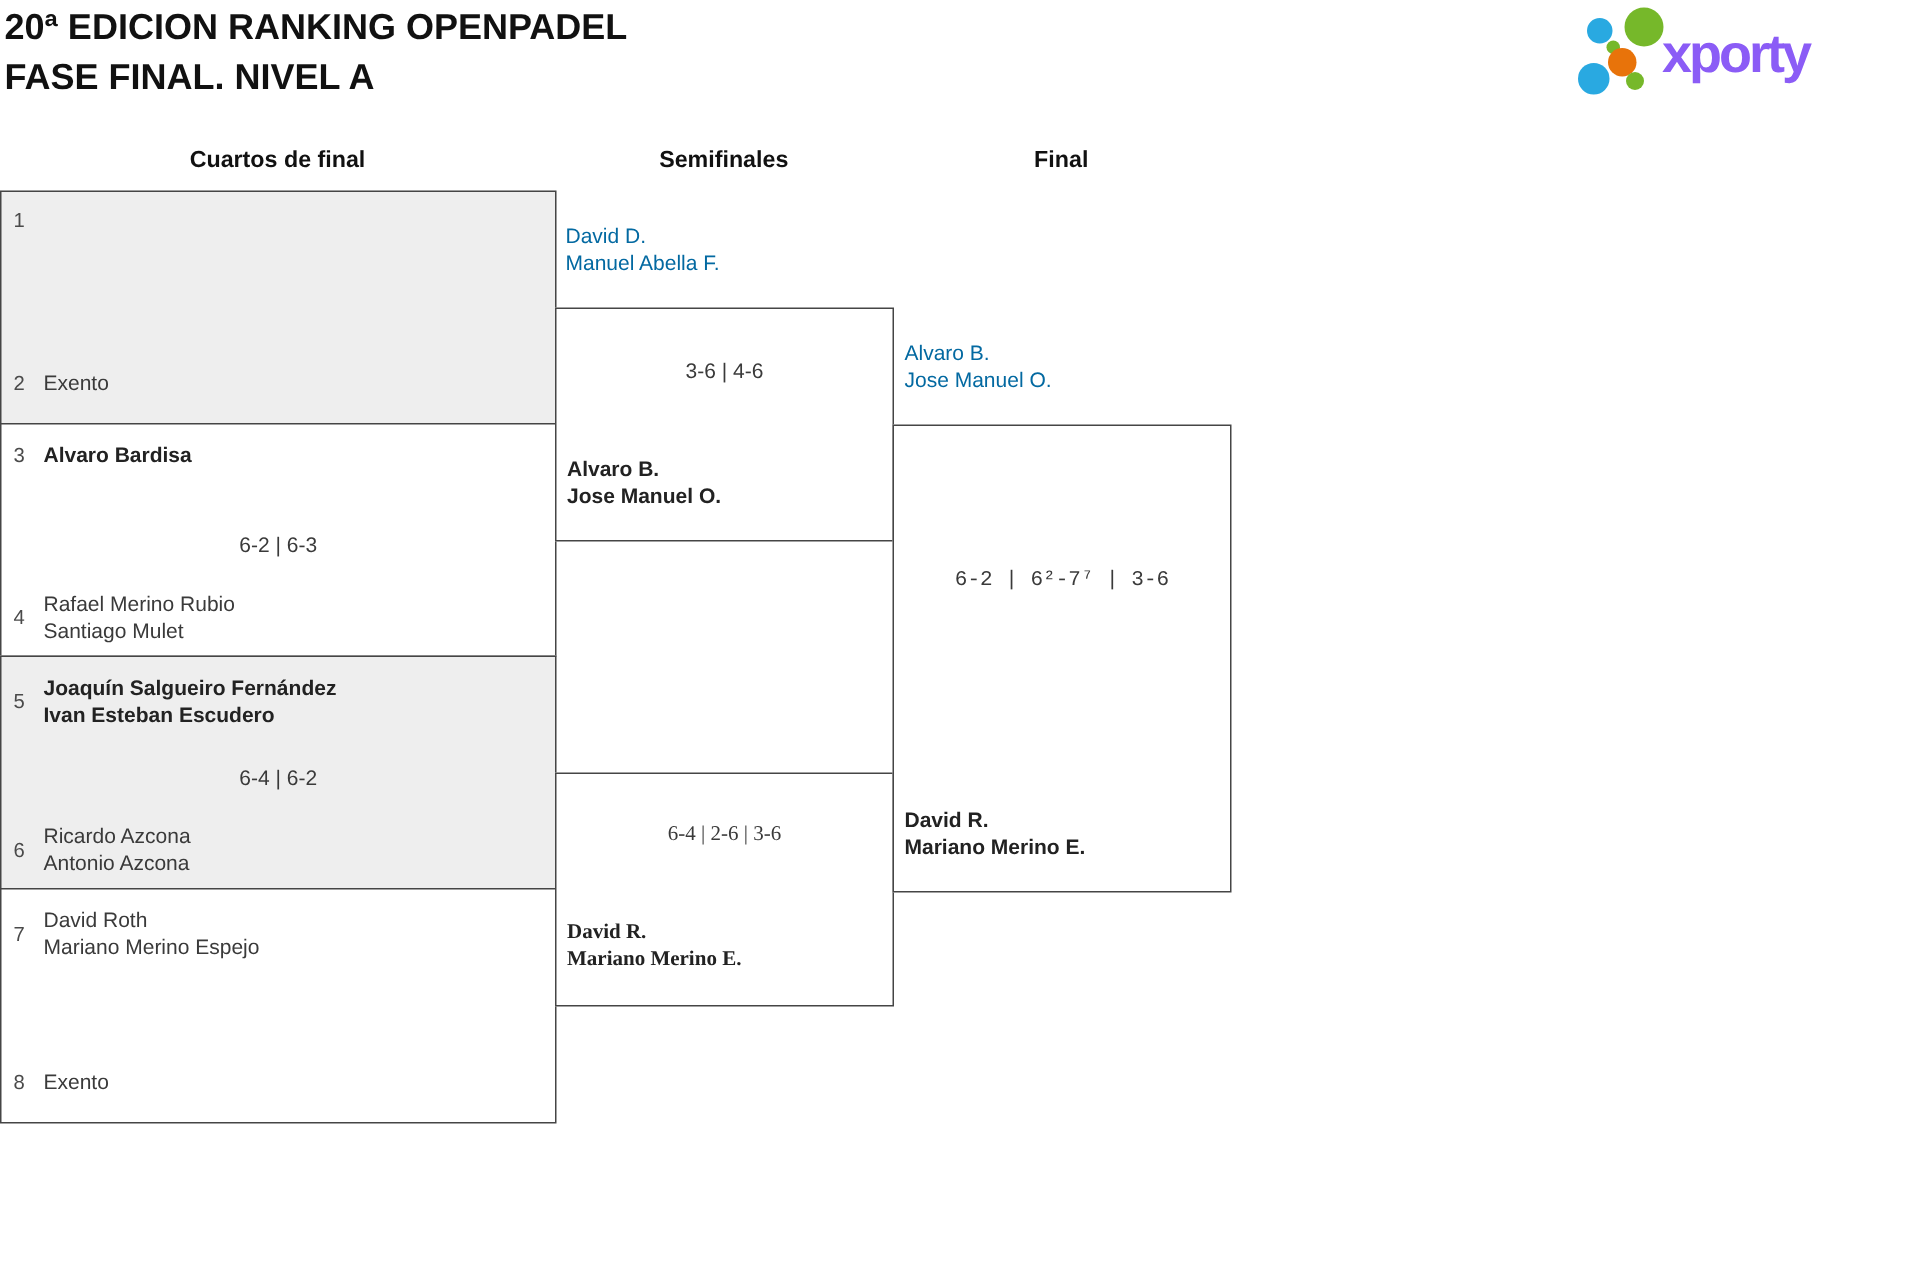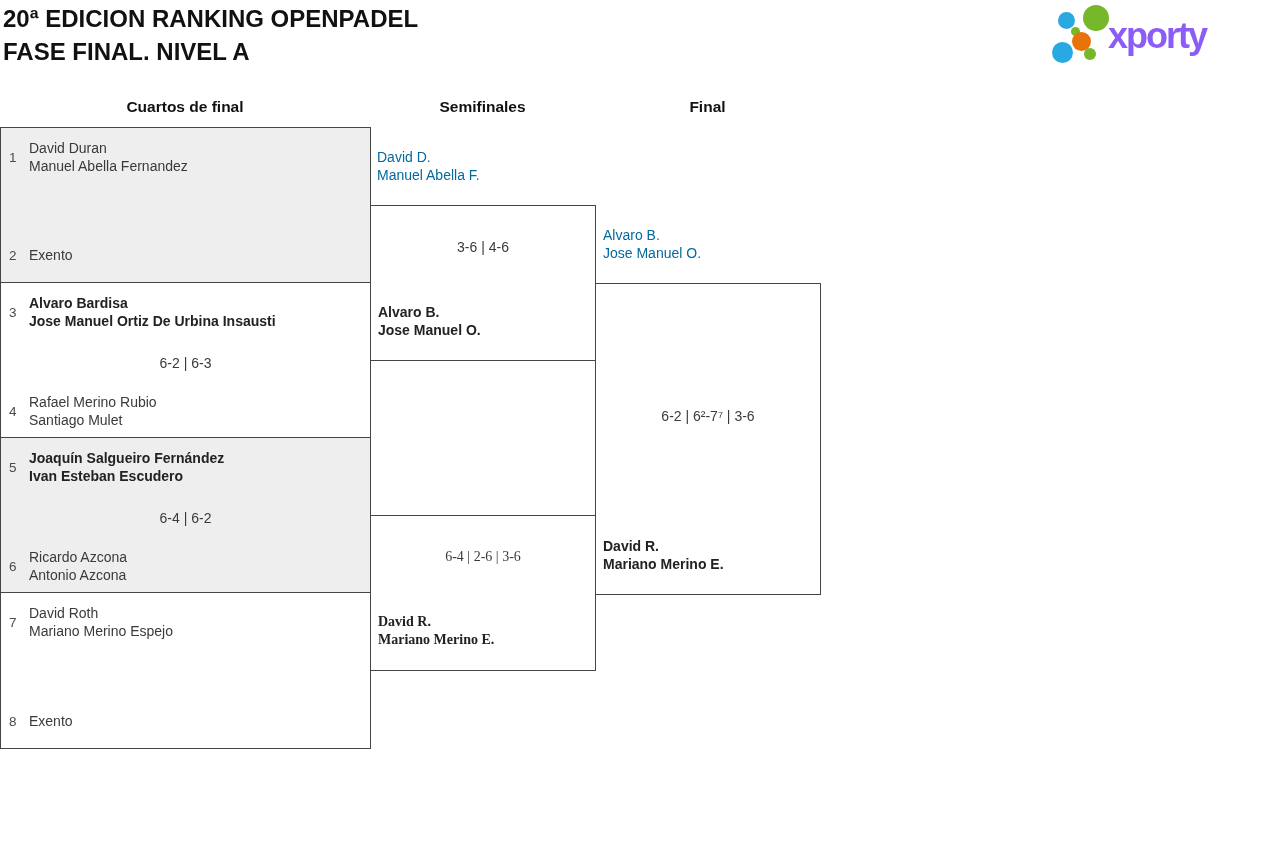--- a/index.html
+++ b/index.html
@@ -45,21 +45,21 @@
   .team-row.bottom{bottom:8px;}
   .team-row.bottom.single{bottom:18px;}
   .seed{min-width:14px;font-size:13.5px;color:#4a4a4a;}
   .names span{display:block;font-size:14px;line-height:18px;color:#3a3a3a;}
   .names span:empty{display:none;}
   .winner .names span{font-weight:700;color:#222;}
   
   .score{position:absolute;left:0;width:100%;text-align:center;font-size:14px;line-height:18px;color:#3a3a3a;}
   .qf .score{top:71px;}
   .sf .score{top:32px;}
-  .final-box .score{top:123px;}
+  .final-box .score{top:94px;font-family:Liberation Mono, monospace;}
   
   .feed-label{position:absolute;font-size:14px;line-height:18px;color:#0369a1;}
   .feed-label span{display:block;}
   .sf1-top{left:377px;top:148px;}
   .sf2-top{left:377px;top:460px;}
   .final-top{left:603px;top:226px;}
   .winner-label{position:absolute;left:7px;font-size:14px;line-height:18px;color:#3a3a3a;}
   .winner-label span{display:block;}
   .winner-label.winner span{font-weight:700;color:#222;}
   .sf .winner-label{bottom:21px;}
@@ -85,41 +85,36 @@
     <span class="logo-text">xporty</span>
   </div>
 
   <div class="round-header rh1">Cuartos de final</div>
   <div class="round-header rh2">Semifinales</div>
   <div class="round-header rh3">Final</div>
 
   <div class="box qf q1 shaded">
     <div class="team-row top">
       <span class="seed">1</span>
-      <span class="names">
-        <span>David Duran</span>
-        <span>Manuel Abella Fernandez</span>
-      </span>
     </div>
     <div class="score"></div>
     <div class="team-row bottom single">
       <span class="seed">2</span>
       <span class="names">
         <span>Exento</span>
 
       </span>
     </div>
   </div>
 
   <div class="box qf q2">
     <div class="team-row top winner">
       <span class="seed">3</span>
       <span class="names">
         <span>Alvaro Bardisa</span>
-        <span>Jose Manuel Ortiz De Urbina Insausti</span>
       </span>
     </div>
     <div class="score">6-2 | 6-3</div>
     <div class="team-row bottom">
       <span class="seed">4</span>
       <span class="names">
         <span>Rafael Merino Rubio</span>
         <span>Santiago Mulet</span>
       </span>
     </div>

